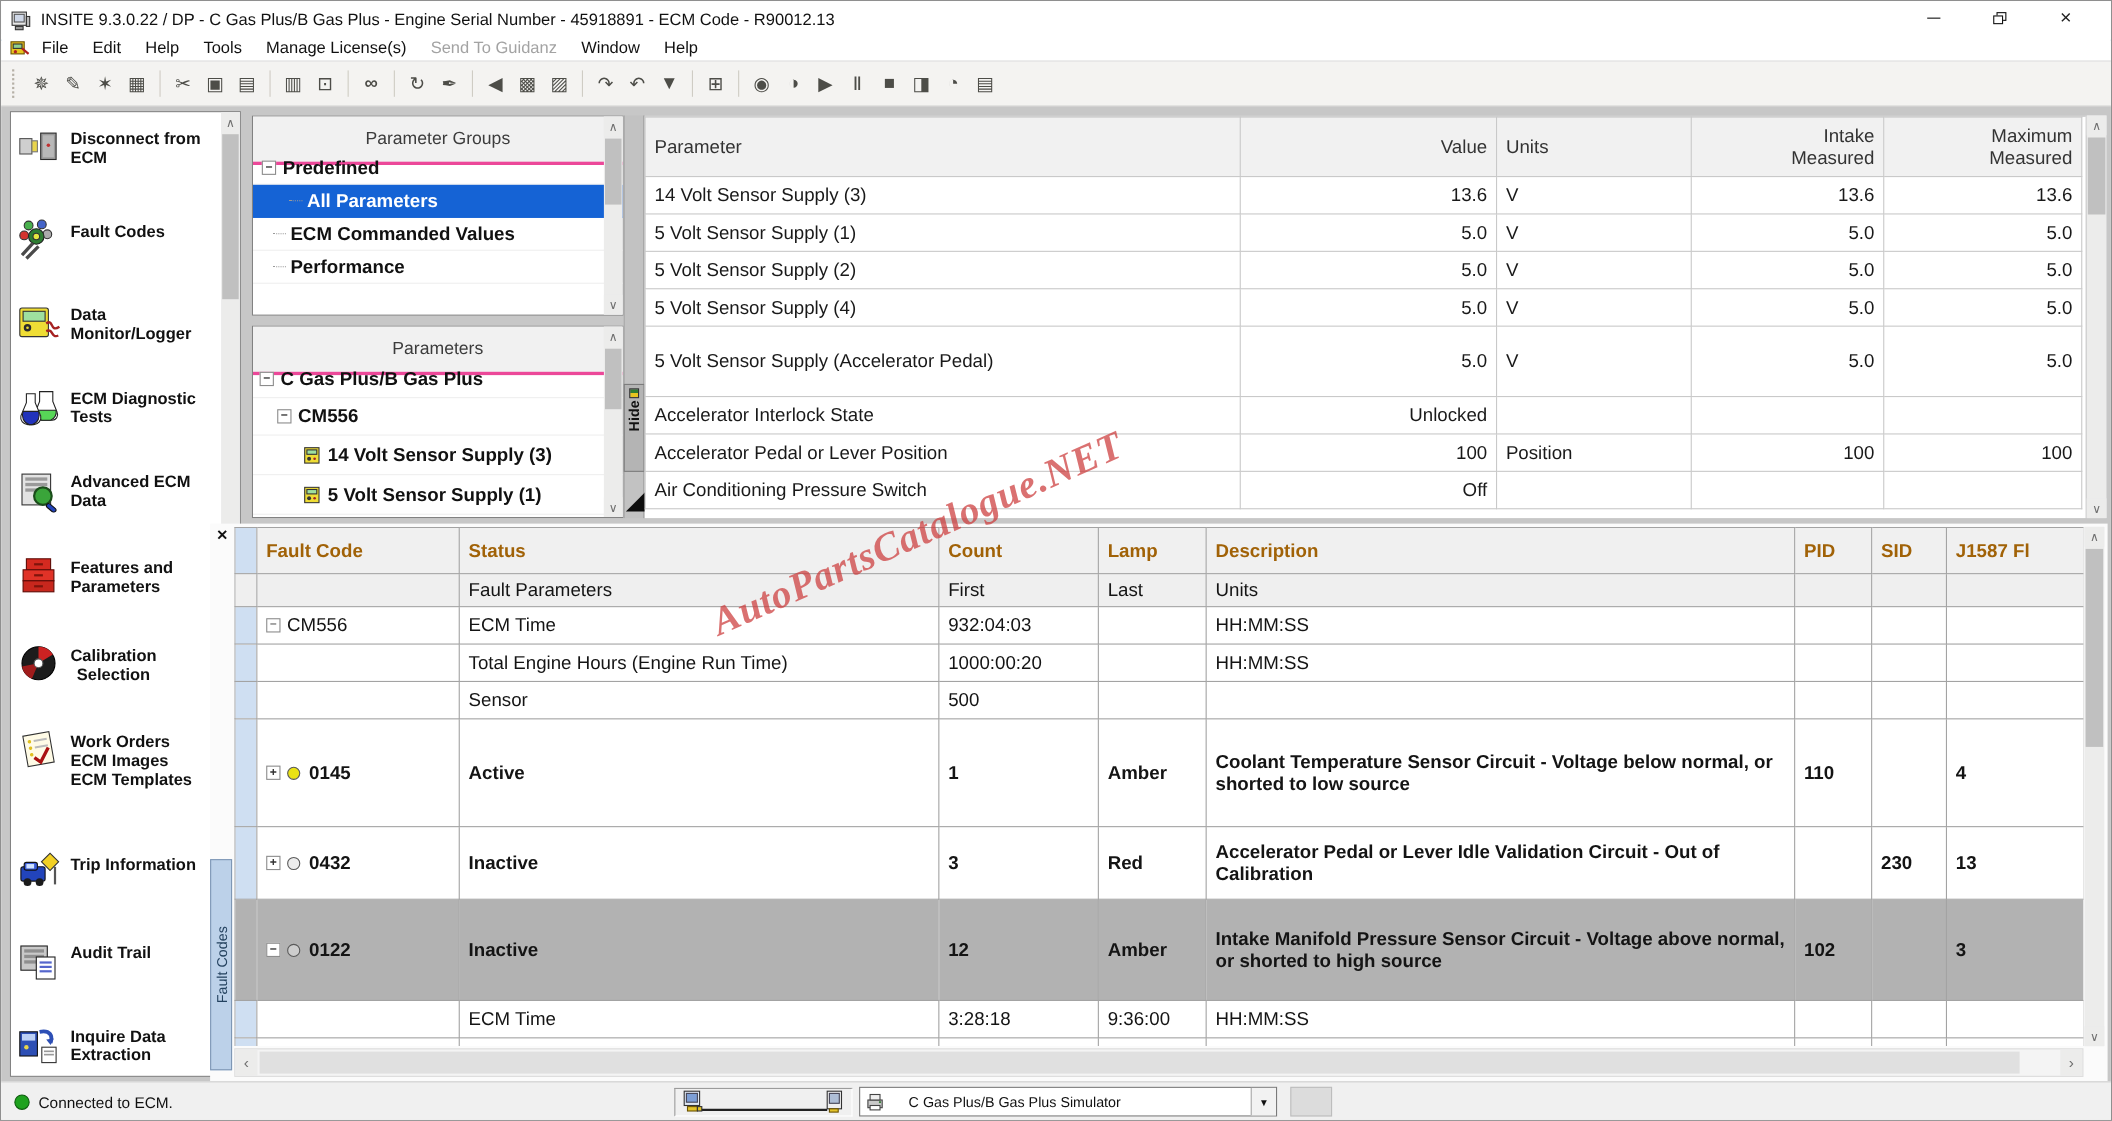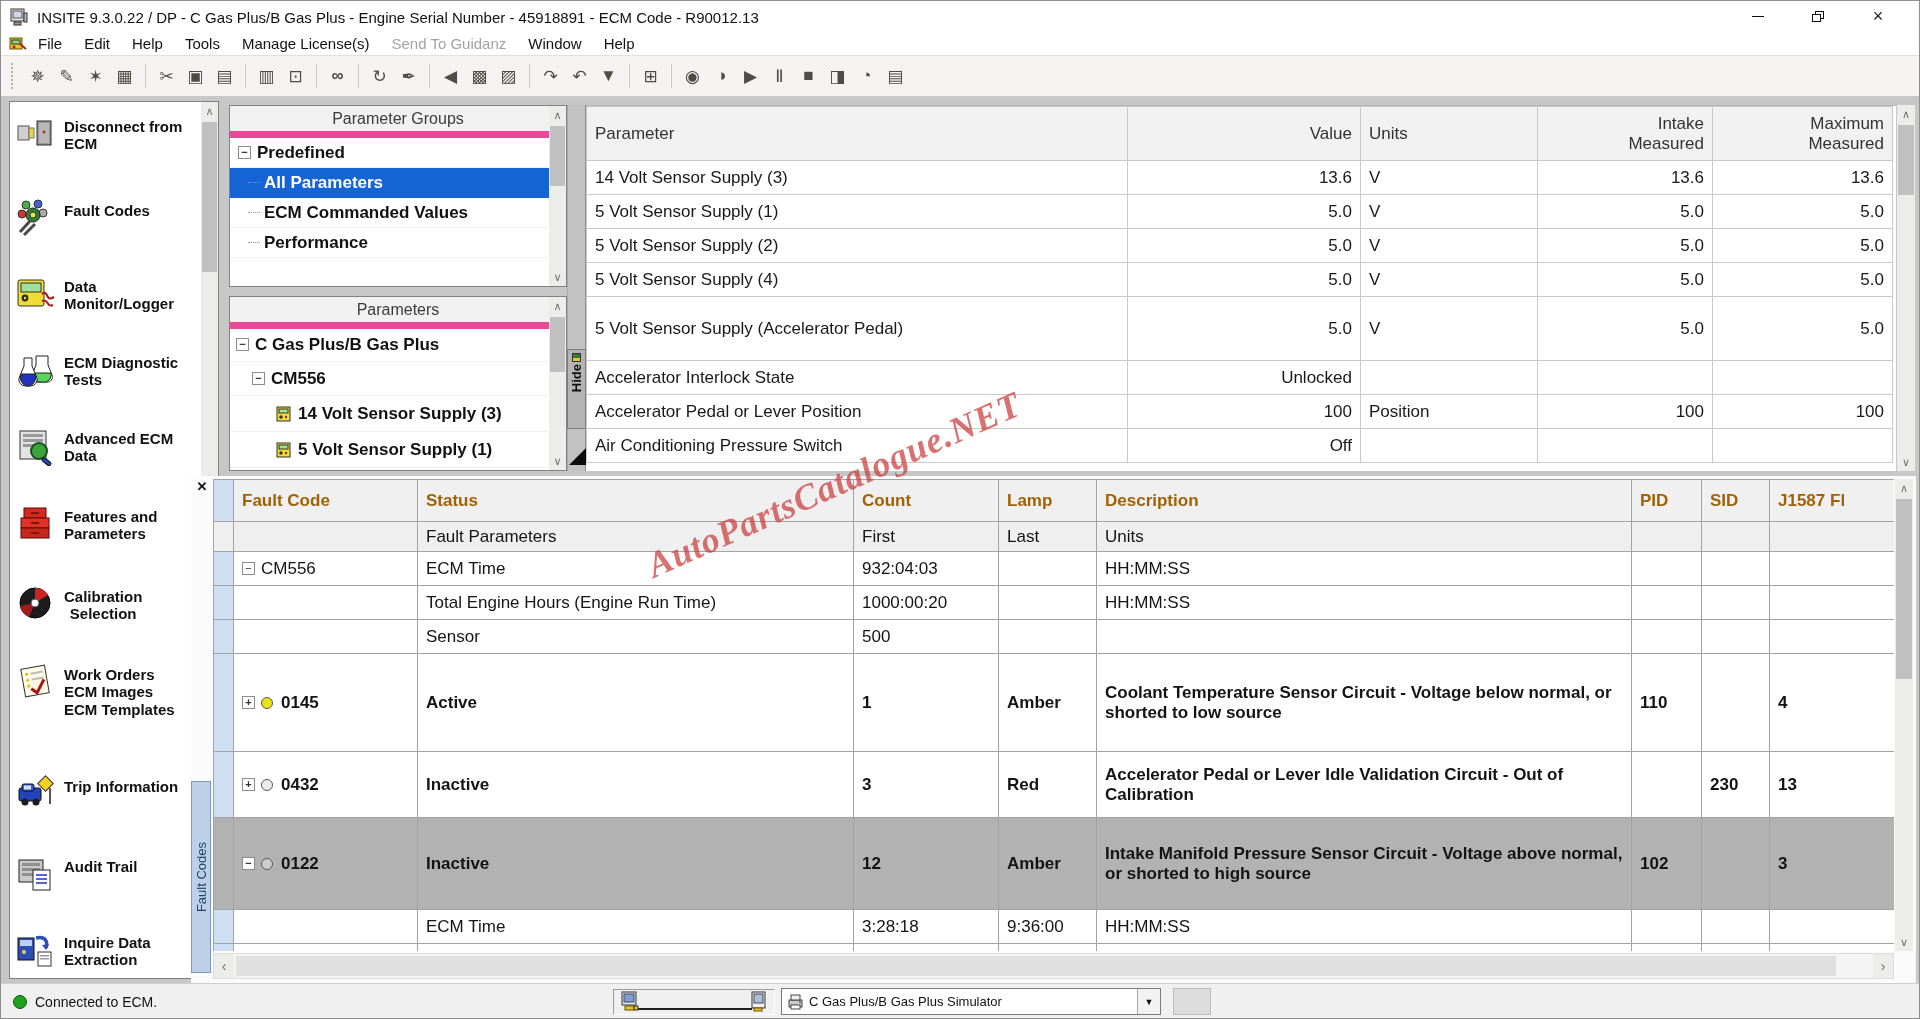--- a/index.html
+++ b/index.html
@@ -1,21 +1,21 @@
 <!DOCTYPE html>
 <html><head>
 <meta charset="utf-8">
 <style>
   html,body{margin:0;padding:0;background:#666;}
   *{box-sizing:border-box;}
   .app{position:relative;width:1920px;height:1019px;background:#fff;font-family:"Liberation Sans",sans-serif;border:1px solid #8f8f8f;overflow:hidden;}
   .abs{position:absolute;}
   .pre{white-space:pre-line;}
   
-  .titlebar{left:0;top:0;width:1920px;height:36px;background:#fff;border-bottom:4px solid #0369a1;display:flex;align-items:center;}
+  .titlebar{left:0;top:0;width:1920px;height:36px;background:#fff;border-bottom:1px solid #0369a1;display:flex;align-items:center;}
   .title-text{font-size:15px;color:#111;margin-left:8px;}
   .wctl{position:absolute;top:0;height:30px;width:46px;display:flex;align-items:center;justify-content:center;color:#222;}
   .wctl .minline{width:12px;height:1px;background:#111;display:inline-block;}
   .restore-box{position:relative;width:12px;height:11px;display:inline-block;}
   .restore-box i{position:absolute;border:1px solid #111;width:9px;height:8px;background:transparent;display:block;}
   .restore-box i.b1{left:3px;top:0;}
   .restore-box i.b2{left:0;top:3px;background:#fff;}
   .menubar{left:0;top:30px;width:1920px;height:24px;background:#fff;display:flex;align-items:center;}
   .menu-item{font-size:15px;color:#111;padding:0 11px;height:24px;display:flex;align-items:center;cursor:default;}
   .menu-item.disabled{color:#a3a3a3;}
@@ -33,21 +33,21 @@
   .panelframe{position:absolute;background:#fff;border:1px solid #828282;}
   
   .sidebar{left:8px;top:4px;width:210px;height:878px;}
   .side-item{position:absolute;left:6px;width:186px;display:flex;align-items:flex-start;cursor:pointer;}
   .side-item svg{flex:0 0 40px;}
   .side-label{font-size:15px;font-weight:bold;color:#111;line-height:1.15;margin-left:8px;margin-top:4px;}
   .vscroll{position:absolute;background:#ececeb;}
   .sbtn{position:absolute;left:0;width:100%;height:18px;display:flex;align-items:center;justify-content:center;font-size:11px;color:#6f6f6f;background:#ececeb;}
   .sthumb{position:absolute;left:1px;right:1px;background:#c0c0c0;}
   
-  .panel-header{position:absolute;left:0;top:0;width:100%;height:32px;background:#f1f1f1;border-bottom:7px solid #ec4899;display:flex;align-items:center;justify-content:center;font-size:16px;color:#3c3c3c;}
+  .panel-header{position:absolute;left:0;top:0;width:100%;height:44px;background:#f1f1f1;border-bottom:3px solid #ec4899;display:flex;align-items:center;justify-content:center;font-size:16px;color:#3c3c3c;}
   .trow{position:absolute;left:0;width:100%;display:flex;align-items:center;font-size:17px;font-weight:bold;color:#111;border-bottom:1px solid #efefef;cursor:default;}
   .trow.sel{background:#1563d5;color:#fff;border-bottom:1px solid #1563d5;}
   .expbox{width:13px;height:13px;border:1px solid #8c8c8c;background:#fff;color:#333;font-size:11px;line-height:11px;text-align:center;display:inline-block;flex:0 0 13px;margin-right:6px;}
   .tstub{display:inline-block;width:12px;border-top:1px dotted #9a9a9a;margin-right:4px;flex:0 0 12px;}
   .meter-ic{margin-right:6px;flex:0 0 16px;}
   
   .vsplit{left:566px;top:8px;width:19px;height:366px;background:#c2c2c2;border-left:1px solid #a8a8a8;border-right:1px solid #8d8d8d;}
   .hidetab{position:absolute;left:-1px;top:244px;width:19px;height:80px;background:#b4b4b4;border:1px solid #7d7d7d;display:flex;flex-direction:column;align-items:center;padding-top:3px;}
   .hidetab .mini{width:9px;height:9px;background:linear-gradient(#2e7d32 50%,#e7c51f 50%);border:1px solid #333;margin-bottom:2px;}
   .vtext{writing-mode:vertical-rl;transform:rotate(180deg);font-size:13px;font-weight:bold;color:#111;}
@@ -77,21 +77,21 @@
   .hsb{position:absolute;left:22px;top:477px;width:1681px;height:26px;background:#f4f4f4;border:1px solid #dcdcdc;}
   .hsb .sbtn{width:20px;height:100%;top:0;}
   .hsb .sbtn.l{left:0;} .hsb .sbtn.r{left:auto;right:0;}
   .hthumb{position:absolute;left:22px;top:2px;height:20px;width:1600px;background:#e0e0e0;}
   
   .statusbar{left:0;top:982px;width:1920px;height:37px;background:#f0f0f0;border-top:1px solid #cfcfcf;}
   .sdot{position:absolute;left:12px;top:11px;width:14px;height:14px;border-radius:50%;background:#1ea21e;border:1px solid #0d5c0d;}
   .stext{position:absolute;left:34px;top:10px;font-size:14px;color:#111;}
   .conwidget{position:absolute;left:612px;top:5px;width:162px;height:26px;background:#f0f0f0;border-top:1px solid #9b9b9b;border-left:1px solid #9b9b9b;border-bottom:1px solid #fff;border-right:1px solid #fff;display:flex;align-items:center;justify-content:center;}
   .simdrop{position:absolute;left:780px;top:4px;width:380px;height:27px;background:#fff;border:1px solid #7a7a7a;display:flex;align-items:center;padding-left:5px;}
-  .simdrop .lbl{font-size:13px;color:#111;margin-left:5px;flex:1;}
+  .simdrop .lbl{font-size:13px;color:#111;margin-left:22px;flex:1;}
   .droparrow{width:23px;height:100%;border-left:1px solid #aaa;background:#f2f2f2;display:flex;align-items:center;justify-content:center;font-size:9px;color:#111;}
   .graybox{position:absolute;left:1172px;top:4px;width:38px;height:27px;background:#dcdcdc;border:1px solid #bdbdbd;}
   
   .watermark{left:648px;top:545px;transform:rotate(-24deg);transform-origin:left center;font-family:"Liberation Serif",serif;font-style:italic;font-weight:bold;font-size:36px;color:rgba(204,58,58,.72);z-index:60;pointer-events:none;letter-spacing:1px;}
 </style>
 </head>
 <body>
 
 <div class="app">
 
@@ -330,21 +330,21 @@
         <div class="sbtn" style="bottom:0;">∨</div>
       </div>
     </div>
 
     <div class="panelframe" style="left:228px;top:8px;width:338px;height:182px;">
       <div class="panel-header">Parameter Groups</div>
       <div class="trow" style="top:32px;height:30px;padding-left:8px;">
         <span class="expbox">−</span>
         <span>Predefined</span>
       </div>
-      <div class="trow sel" style="top:62px;height:30px;padding-left:18px;">
+      <div class="trow sel" style="top:62px;height:30px;padding-left:33px;">
         <span class="tstub"></span>
         <span>All Parameters</span>
       </div>
       <div class="trow" style="top:92px;height:30px;padding-left:18px;">
         <span class="tstub"></span>
         <span>ECM Commanded Values</span>
       </div>
       <div class="trow" style="top:122px;height:30px;padding-left:18px;">
         <span class="tstub"></span>
         <span>Performance</span>

